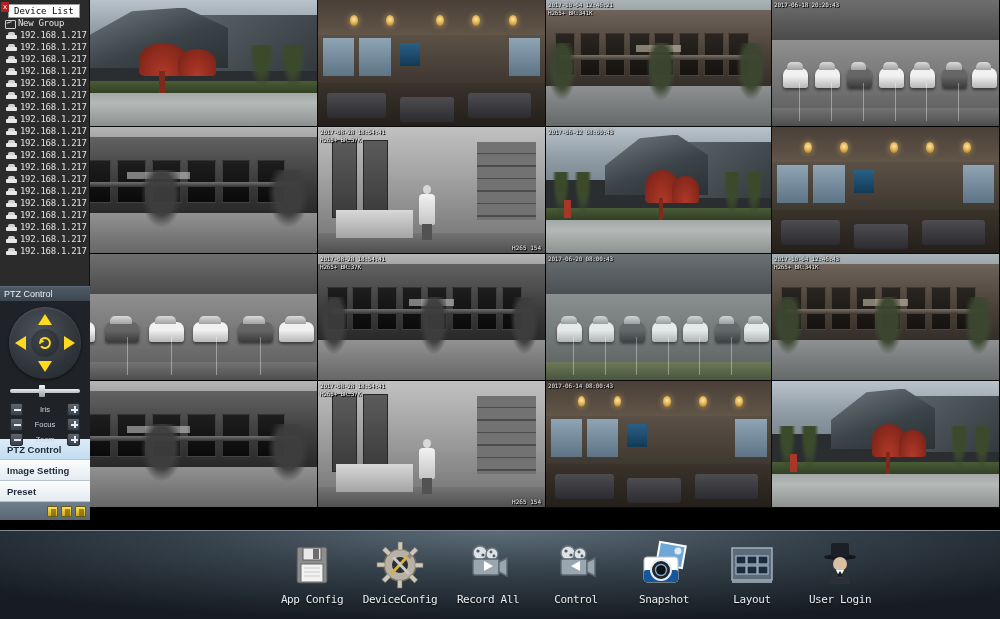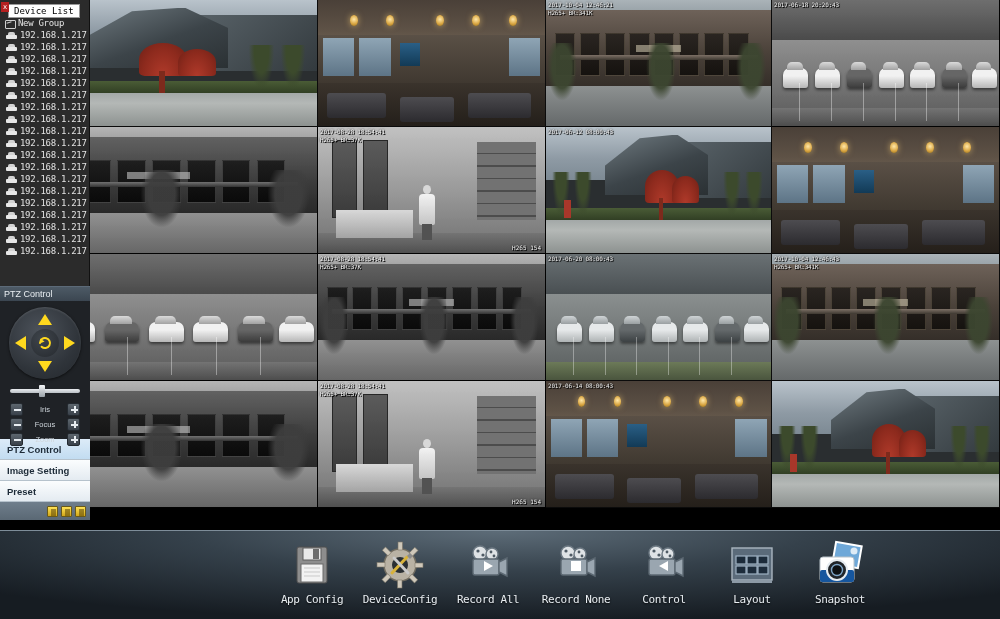--- a/index.html
+++ b/index.html
@@ -924,43 +924,40 @@
             <svg width="52" height="50" viewBox="0 0 52 50">
               <g>
         <circle cx="18" cy="13" r="7" fill="#dfe3e6" stroke="#6e7a84" stroke-width="1.4"></circle>
         <circle cx="30" cy="14" r="6" fill="#dfe3e6" stroke="#6e7a84" stroke-width="1.4"></circle>
         <circle cx="16" cy="11" r="1.6" fill="#4e5a64"></circle>
                 <circle cx="21" cy="15" r="1.6" fill="#4e5a64"></circle>
         <circle cx="29" cy="12" r="1.4" fill="#4e5a64"></circle>
                 <circle cx="32" cy="16" r="1.4" fill="#4e5a64"></circle>
         <rect x="11" y="19" width="26" height="16" rx="2" fill="#9aa6b0" stroke="#5c6872" stroke-width="1.4"></rect>
         <path d="M37 22 l8 -4 v18 l-8 -4z" fill="#9aa6b0" stroke="#5c6872" stroke-width="1.4"></path>
-        <rect x="21" y="21" width="10" height="10" fill="#ffffff"></rect>
+        <path d="M30 21 l-9 5 9 5z" fill="#ffffff"></path>
       </g>
             </svg>
           </div>
-          <div class="tlabel">Record None</div>
+          <div class="tlabel">Control</div>
         </div>
         <div class="tool">
           <div class="glyph">
             <svg width="52" height="50" viewBox="0 0 52 50">
               <g>
-        <circle cx="18" cy="13" r="7" fill="#dfe3e6" stroke="#6e7a84" stroke-width="1.4"></circle>
-        <circle cx="30" cy="14" r="6" fill="#dfe3e6" stroke="#6e7a84" stroke-width="1.4"></circle>
-        <circle cx="16" cy="11" r="1.6" fill="#4e5a64"></circle>
-                <circle cx="21" cy="15" r="1.6" fill="#4e5a64"></circle>
-        <circle cx="29" cy="12" r="1.4" fill="#4e5a64"></circle>
-                <circle cx="32" cy="16" r="1.4" fill="#4e5a64"></circle>
-        <rect x="11" y="19" width="26" height="16" rx="2" fill="#9aa6b0" stroke="#5c6872" stroke-width="1.4"></rect>
-        <path d="M37 22 l8 -4 v18 l-8 -4z" fill="#9aa6b0" stroke="#5c6872" stroke-width="1.4"></path>
-        <path d="M30 21 l-9 5 9 5z" fill="#ffffff"></path>
+        <rect x="20" y="4" width="26" height="22" fill="#6fa8d8" stroke="#ffffff" stroke-width="2" transform="rotate(10 33 15)"></rect>
+        <circle cx="40" cy="11" r="3.5" fill="#f2f7fb" opacity="0.85"></circle>
+        <rect x="6" y="17" width="34" height="25" rx="3" fill="#ffffff" stroke="#b9c2c9"></rect>
+        <rect x="6" y="30" width="34" height="12" rx="2" fill="#16569e"></rect>
+        <circle cx="23" cy="30" r="10" fill="#20252a" stroke="#e6ecf1" stroke-width="2"></circle>
+        <circle cx="23" cy="30" r="5.5" fill="#0d1114" stroke="#7fa6c8" stroke-width="1.4"></circle>
       </g>
             </svg>
           </div>
-          <div class="tlabel">Control</div>
+          <div class="tlabel">Snapshot</div>
         </div>
         <div class="tool">
           <div class="glyph">
             <svg width="52" height="50" viewBox="0 0 52 50">
               <g>
         <rect x="6" y="8" width="40" height="32" fill="#5b6b7a" stroke="#aab6c0" stroke-width="1.4"></rect>
         <g fill="#1c2b3a" stroke="#9fb2c4" stroke-width="1.2">
           <rect x="10" y="16" width="10" height="8"></rect>
                   <rect x="21" y="16" width="10" height="8"></rect>
                   <rect x="32" y="16" width="10" height="8"></rect>
@@ -971,27 +968,27 @@
         <rect x="6" y="40" width="40" height="3" fill="#8d9aa6"></rect>
       </g>
             </svg>
           </div>
           <div class="tlabel">Layout</div>
         </div>
         <div class="tool">
           <div class="glyph">
             <svg width="52" height="50" viewBox="0 0 52 50">
               <g>
-        <rect x="20" y="4" width="26" height="22" fill="#6fa8d8" stroke="#ffffff" stroke-width="2" transform="rotate(10 33 15)"></rect>
-        <circle cx="40" cy="11" r="3.5" fill="#f2f7fb" opacity="0.85"></circle>
-        <rect x="6" y="17" width="34" height="25" rx="3" fill="#ffffff" stroke="#b9c2c9"></rect>
-        <rect x="6" y="30" width="34" height="12" rx="2" fill="#16569e"></rect>
-        <circle cx="23" cy="30" r="10" fill="#20252a" stroke="#e6ecf1" stroke-width="2"></circle>
-        <circle cx="23" cy="30" r="5.5" fill="#0d1114" stroke="#7fa6c8" stroke-width="1.4"></circle>
+        <ellipse cx="26" cy="17" rx="16" ry="3" fill="#14181c"></ellipse>
+        <rect x="17" y="3" width="18" height="14" rx="2" fill="#1b2026"></rect>
+        <path d="M16 44 q0 -14 10 -17 q10 3 10 17z" fill="#2b3138"></path>
+        <circle cx="26" cy="24" r="7" fill="#d9bfa4"></circle>
+        <path d="M22 30 l4 8 4 -8z" fill="#ffffff"></path>
+        <path d="M26 31 l-2.5 4 2.5 3 2.5 -3z" fill="#1b2026"></path>
       </g>
             </svg>
           </div>
-          <div class="tlabel">Snapshot</div>
+          <div class="tlabel">User Login</div>
         </div>
       </div>
   </div>
 
 </div>
 
 </body></html>

